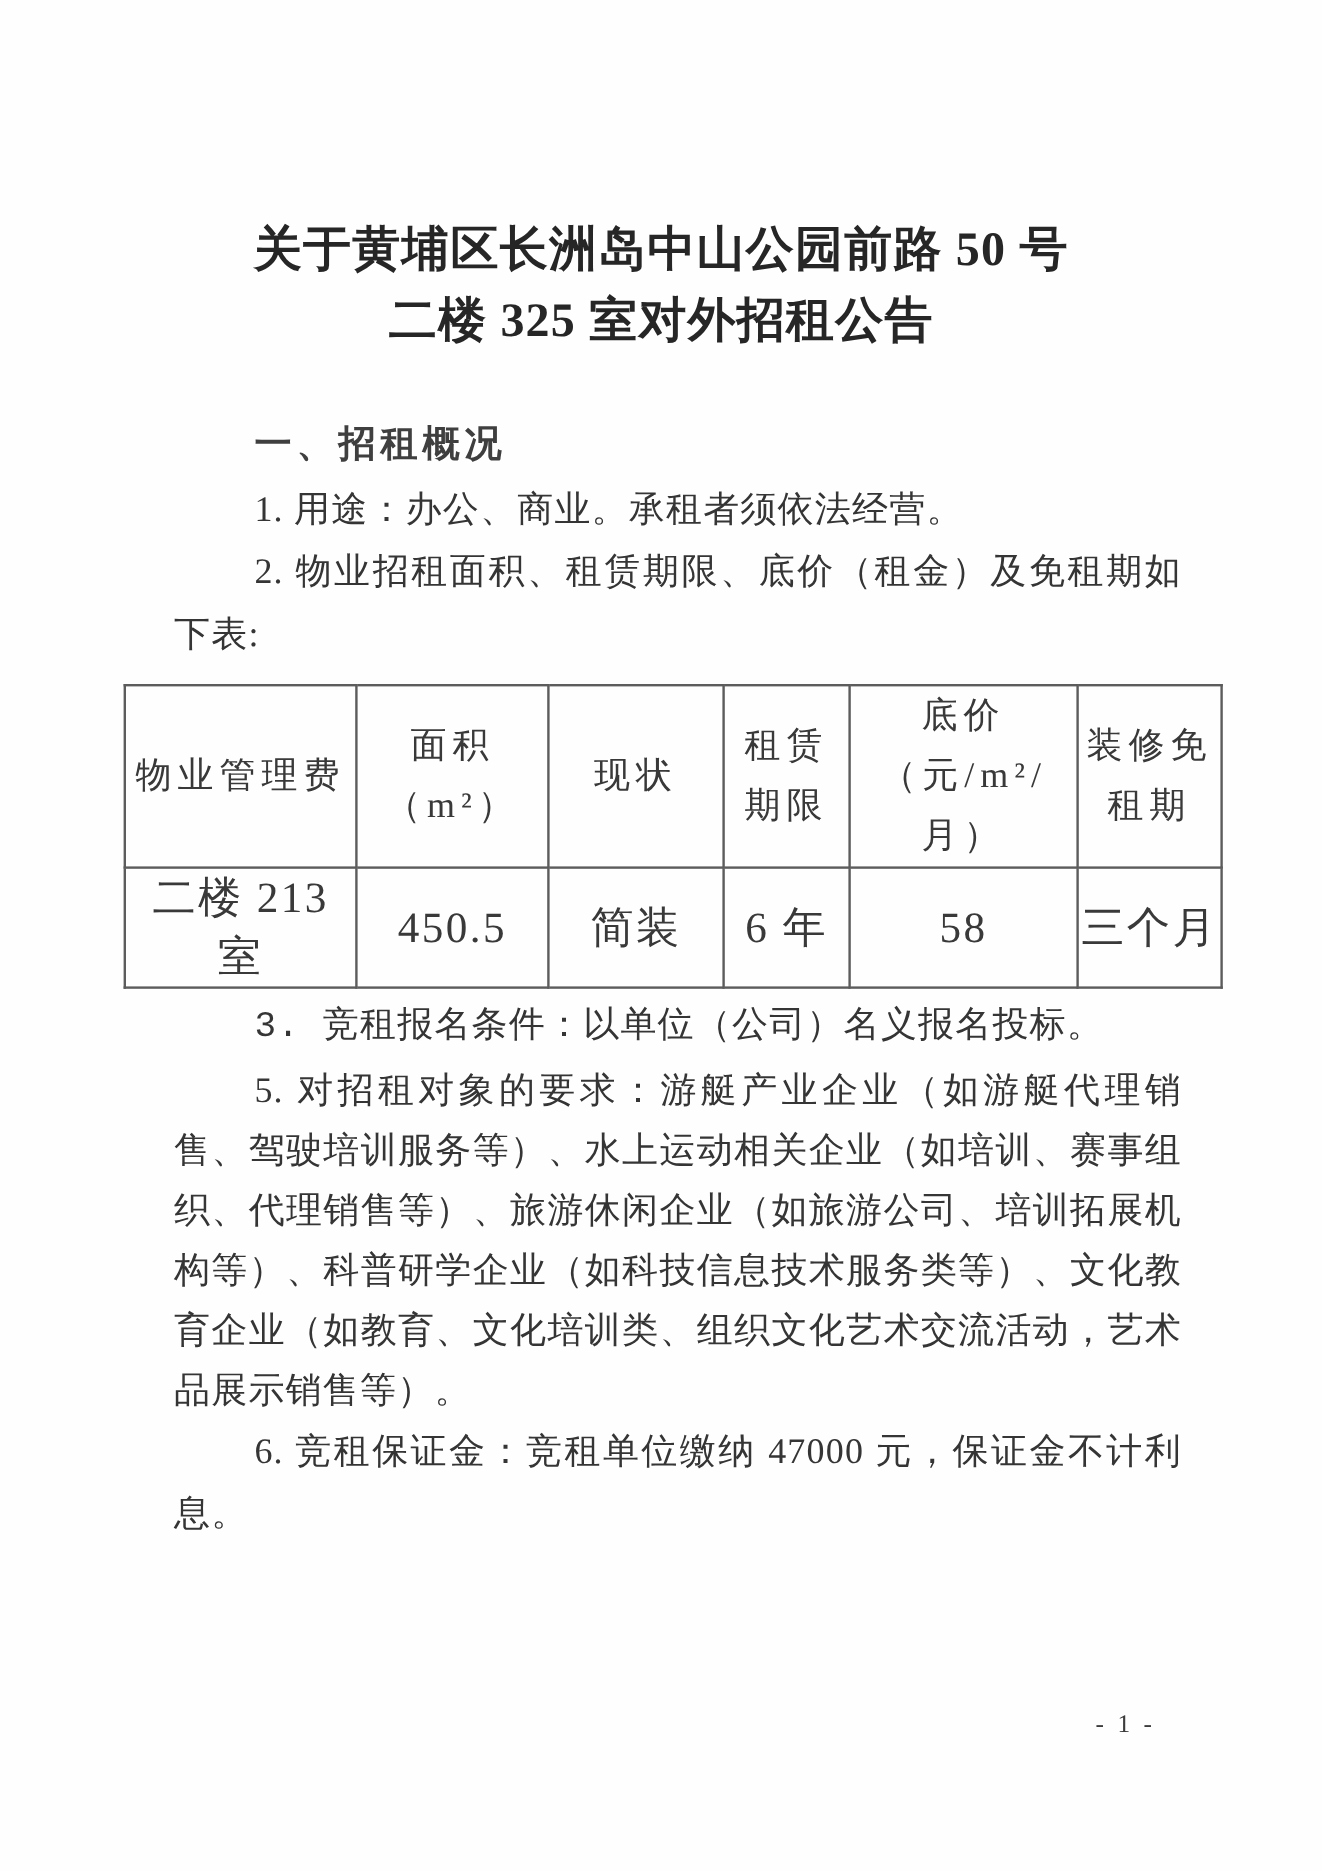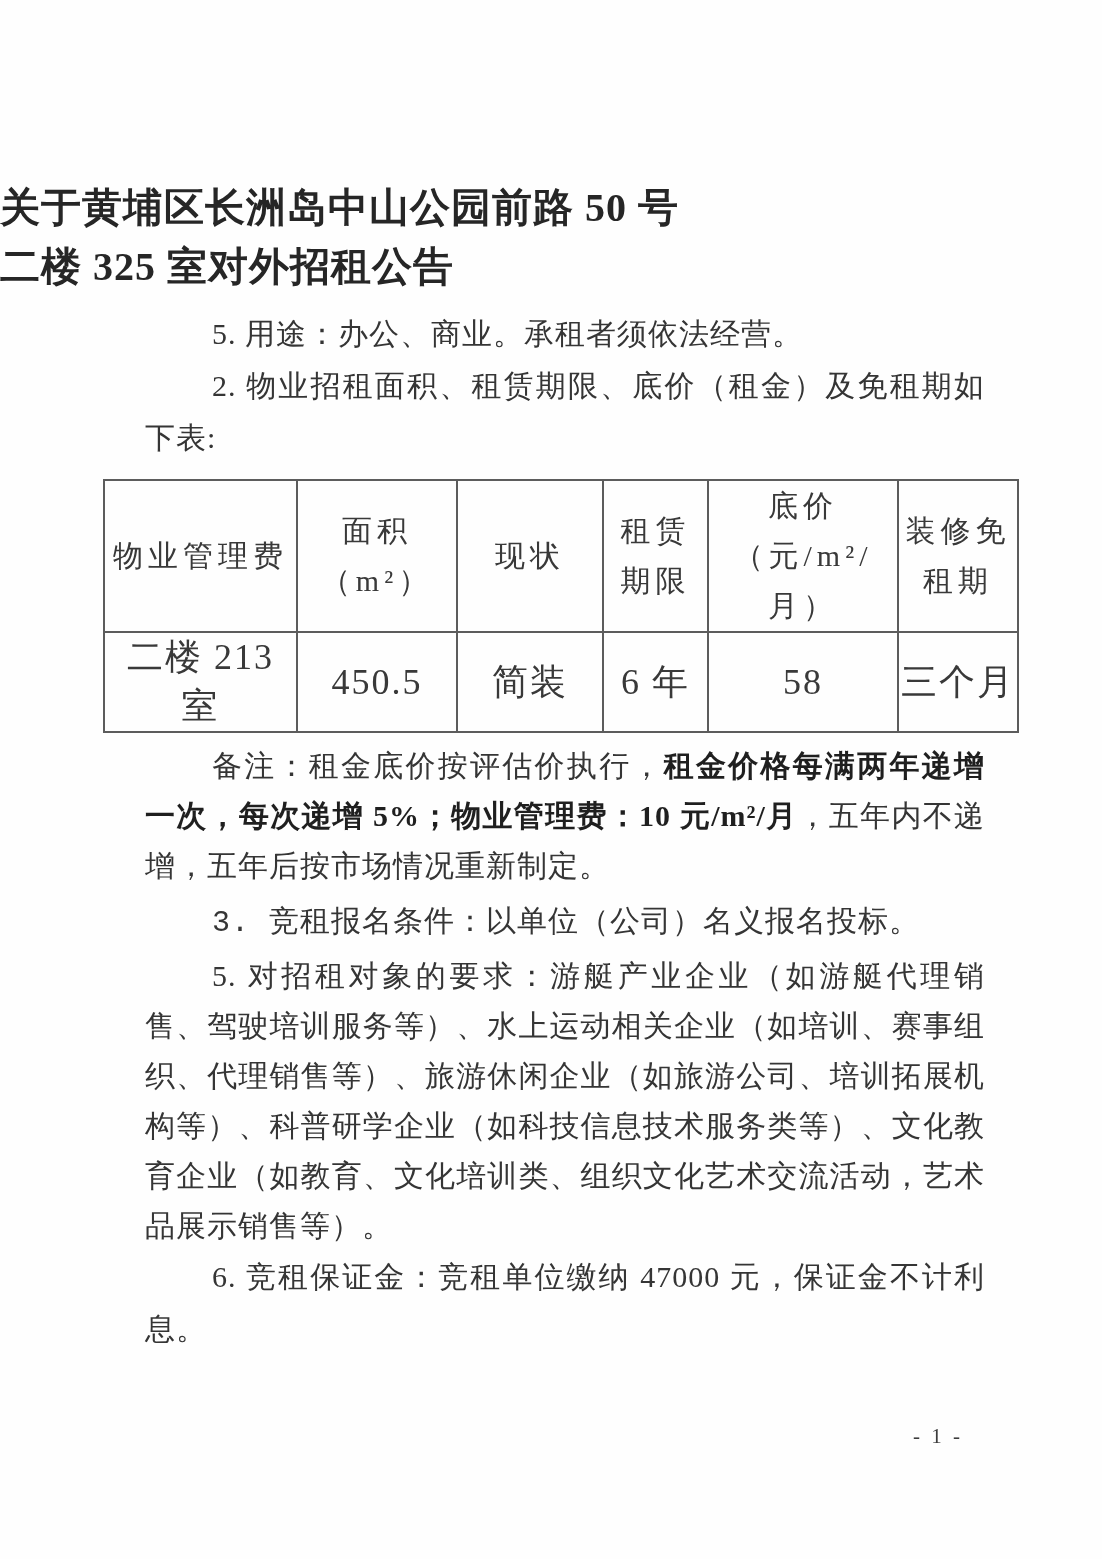--- a/index.html
+++ b/index.html
@@ -13,20 +13,21 @@
     background: #fefefe;
     font-family: "Liberation Serif", "DejaVu Serif", serif;
     color: #343434;
     overflow: hidden;
   }
 
   
   .doc-title {
     margin: 0;
     padding-top: 178px;
+    text-align: center;
     font-size: 40px;
     font-weight: 700;
     line-height: 59px;
     color: #262626;
     letter-spacing: 1px;
   }
   .doc-title .title-line { display: block; }
 
   
   .section-heading {
@@ -96,22 +97,23 @@
 </head>
 <body>
 
 <div class="page">
 
   <h1 class="doc-title">
     <span class="title-line">关于黄埔区长洲岛中山公园前路 50 号</span>
     <span class="title-line">二楼 325 室对外招租公告</span>
   </h1>
 
+  <div class="section-heading">一、招租概况</div>
 
-  <p class="para first">5. 用途：办公、商业。承租者须依法经营。</p>
+  <p class="para first">1. 用途：办公、商业。承租者须依法经营。</p>
   <p class="para">2. 物业招租面积、租赁期限、底价（租金）及免租期如下表:</p>
 
   <table class="rent-table">
     <colgroup>
       <col style="width:193px">
       <col style="width:160px">
       <col style="width:146px">
       <col style="width:105px">
       <col style="width:190px">
       <col style="width:120px">
@@ -134,21 +136,20 @@
         <td>二楼 213 室</td>
         <td>450.5</td>
         <td>简装</td>
         <td>6 年</td>
         <td>58</td>
         <td>三个月</td>
       </tr>
     </tbody>
   </table>
 
-  <p class="para note"><span>备注：租金底价按评估价执行，</span><span class="bold">租金价格每满两年递增一次，每次递增 5%；物业管理费：10 元/m²/月</span><span>，五年内不递增，五年后按市场情况重新制定。</span></p>
 
   <p class="para p3">3. 竞租报名条件：以单位（公司）名义报名投标。</p>
   <p class="para p5">5. 对招租对象的要求：游艇产业企业（如游艇代理销售、驾驶培训服务等）、水上运动相关企业（如培训、赛事组织、代理销售等）、旅游休闲企业（如旅游公司、培训拓展机构等）、科普研学企业（如科技信息技术服务类等）、文化教育企业（如教育、文化培训类、组织文化艺术交流活动，艺术品展示销售等）。</p>
   <p class="para">6. 竞租保证金：竞租单位缴纳 47000 元，保证金不计利息。</p>
 
   <div class="page-number">- 1 -</div>
 
 </div>
 
 </body></html>

